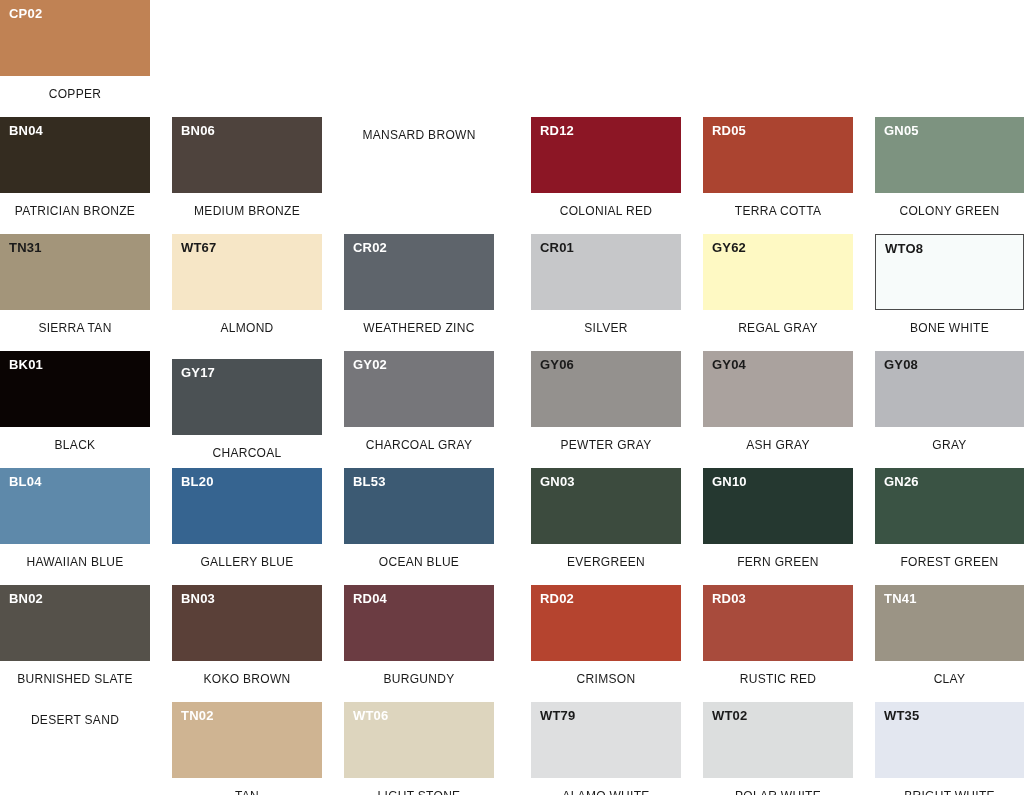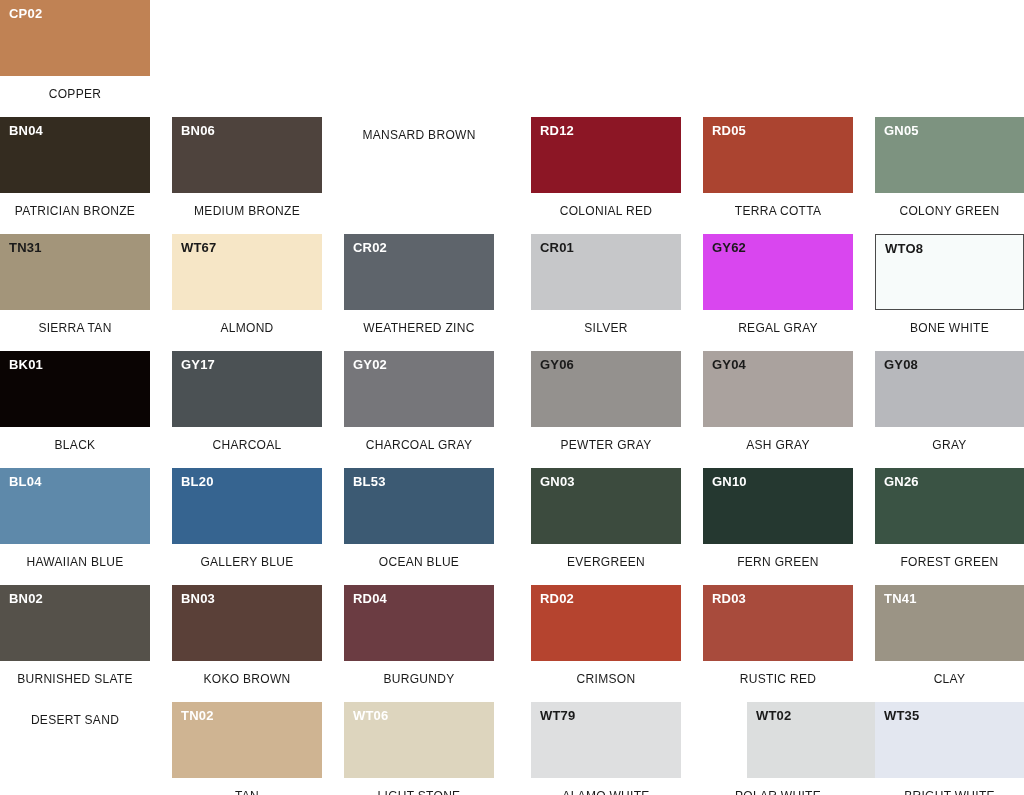--- a/index.html
+++ b/index.html
@@ -150,41 +150,41 @@
       </div>
       <div class="gap"></div>
       <div class="cell">
         <div class="swatch" style="background: rgb(198, 199, 201);">
           <span class="code dark">CR01</span>
         </div>
         <div class="name">SILVER</div>
       </div>
       <div class="gap"></div>
       <div class="cell">
-        <div class="swatch" style="background: #d946ef;">
+        <div class="swatch" style="background: #fef9c3;">
           <span class="code dark">GY62</span>
         </div>
         <div class="name">REGAL GRAY</div>
       </div>
       <div class="gap"></div>
       <div class="cell">
         <div class="swatch bordered" style="background: rgb(247, 251, 250);">
           <span class="code dark">WTO8</span>
         </div>
         <div class="name">BONE WHITE</div>
       </div>
       <div class="cell first-col">
         <div class="swatch" style="background: rgb(10, 4, 3);">
           <span class="code light">BK01</span>
         </div>
         <div class="name">BLACK</div>
       </div>
       <div class="gap"></div>
       <div class="cell">
-        <div class="swatch" style="background: rgb(75, 81, 84);">
+        <div class="swatch" style="background: rgb(75, 81, 84); margin-top: 8px;">
           <span class="code light">GY17</span>
         </div>
         <div class="name">CHARCOAL</div>
       </div>
       <div class="gap"></div>
       <div class="cell">
         <div class="swatch" style="background: rgb(118, 118, 122);">
           <span class="code light">GY02</span>
         </div>
         <div class="name">CHARCOAL GRAY</div>
@@ -311,21 +311,21 @@
       </div>
       <div class="gap"></div>
       <div class="cell">
         <div class="swatch" style="background: rgb(222, 223, 224);">
           <span class="code dark">WT79</span>
         </div>
         <div class="name">ALAMO WHITE</div>
       </div>
       <div class="gap"></div>
       <div class="cell">
-        <div class="swatch" style="background: rgb(220, 222, 222); margin-left: 44px;">
+        <div class="swatch" style="background: rgb(220, 222, 222);">
           <span class="code dark">WT02</span>
         </div>
         <div class="name">POLAR WHITE</div>
       </div>
       <div class="gap"></div>
       <div class="cell">
         <div class="swatch" style="background: rgb(227, 231, 240);">
           <span class="code dark">WT35</span>
         </div>
         <div class="name">BRIGHT WHITE</div>

